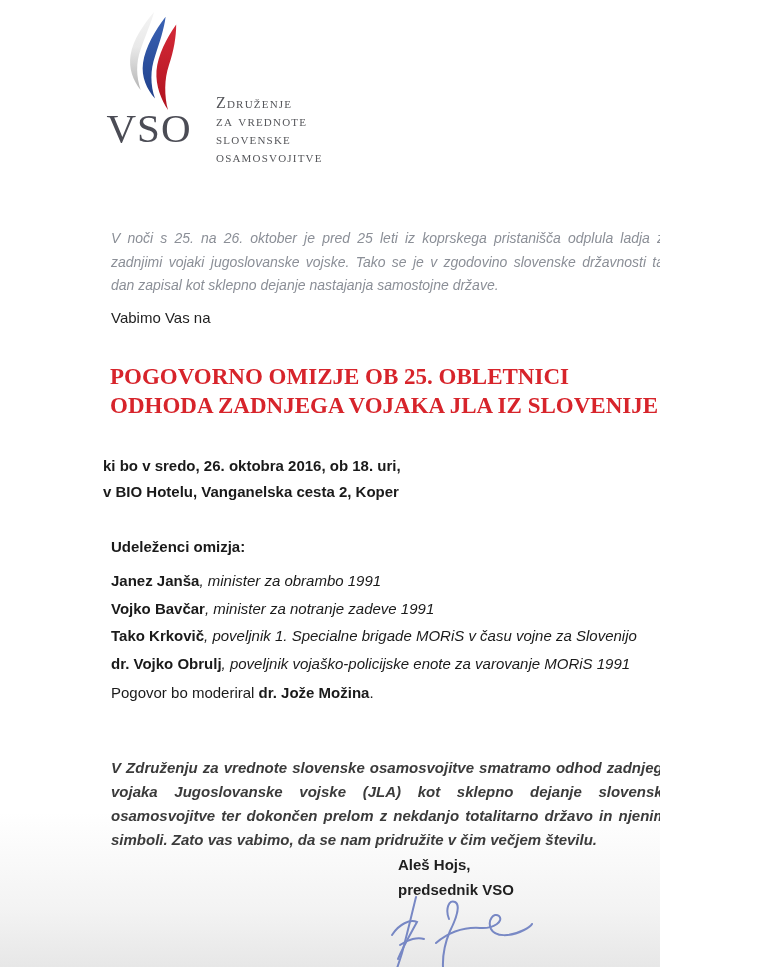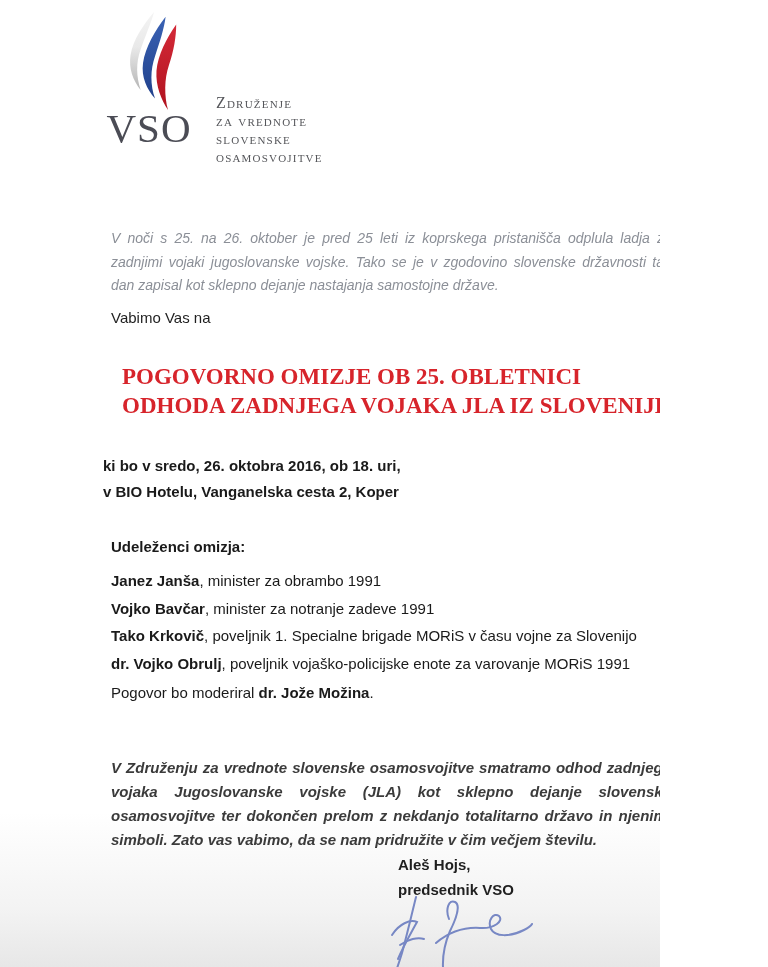--- a/index.html
+++ b/index.html
@@ -70,21 +70,20 @@
   .event-title {
     position: absolute;
     left: 110px;
     top: 362px;
     width: 580px;
     font-family: "Liberation Serif", serif;
     font-weight: bold;
     font-size: 23px;
     line-height: 29px;
     color: #d7242b;
-    margin-left: 12px;
   }
   .when-where {
     position: absolute;
     left: 103px;
     top: 453px;
     font-size: 15px;
     font-weight: bold;
     line-height: 25.5px;
     color: #1a1a1a;
   }
@@ -99,21 +98,21 @@
   .participants {
     position: absolute;
     left: 111px;
     top: 567px;
     width: 580px;
     font-size: 15px;
     line-height: 27.5px;
     color: #1a1a1a;
   }
   .participants .p-name { font-weight: bold; }
-  .participants .p-role { }
+  .participants .p-role { font-style: italic; }
   .moderator {
     position: absolute;
     left: 111px;
     top: 684px;
     font-size: 15px;
     color: #1a1a1a;
   }
   .moderator .m-name { font-weight: bold; }
   .closing {
     position: absolute;

